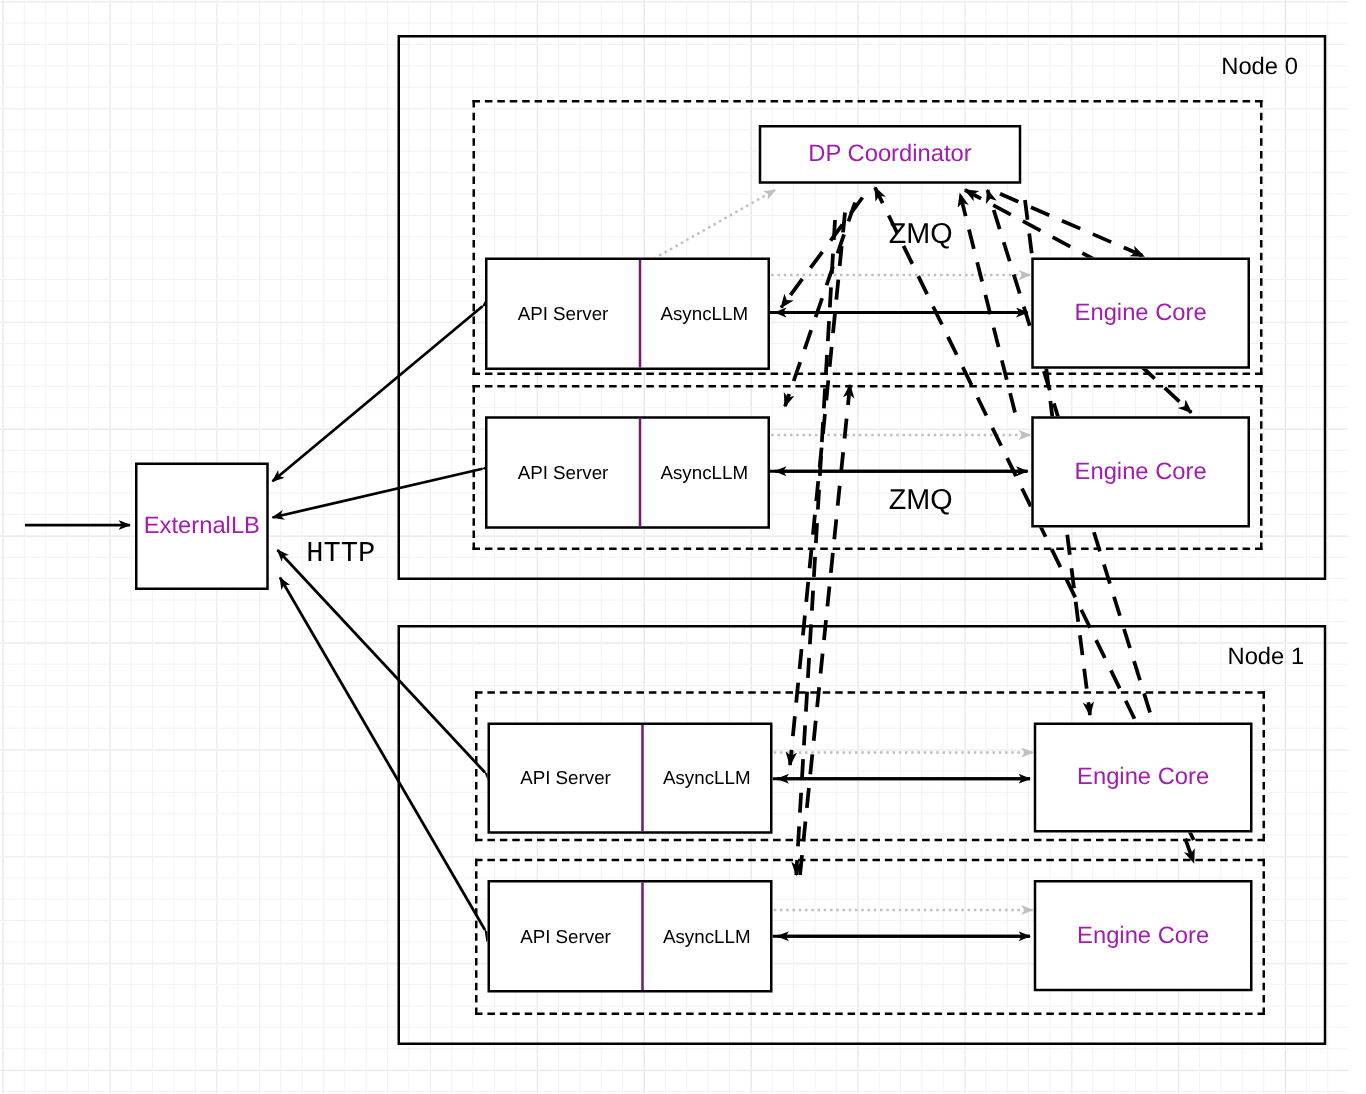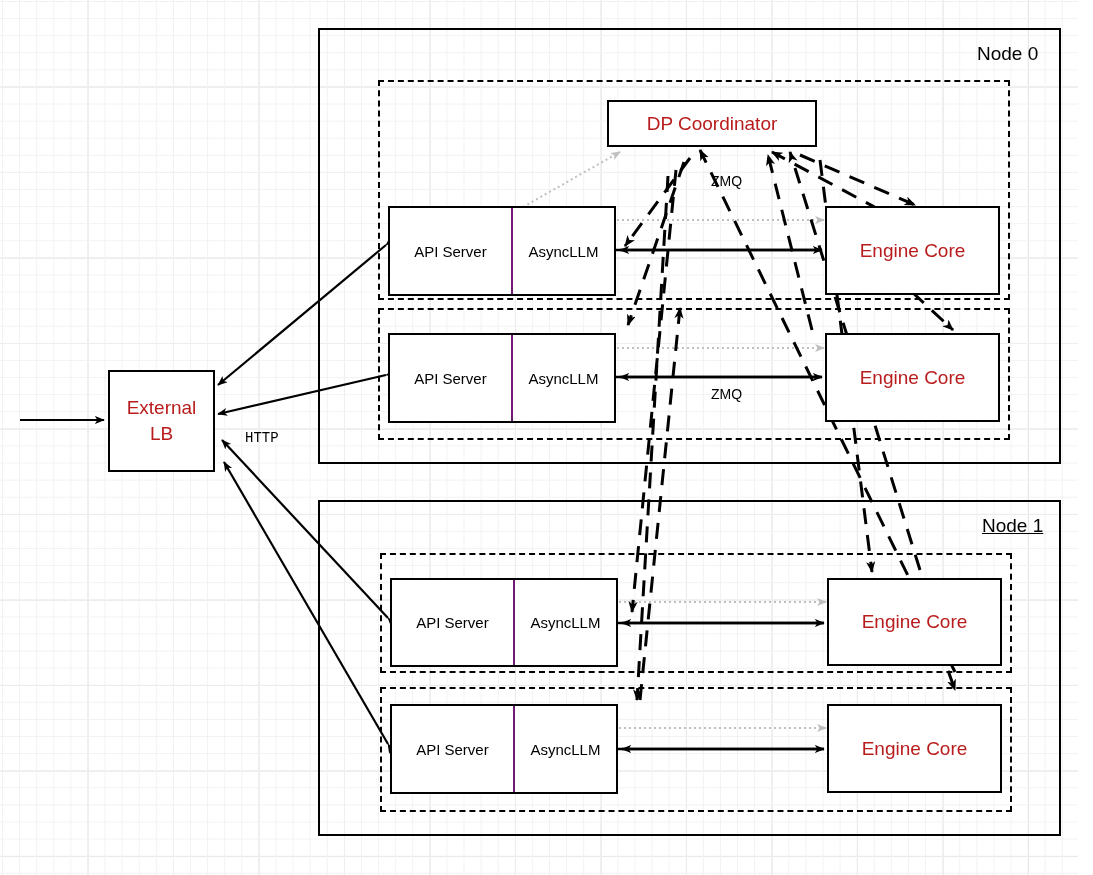--- a/index.html
+++ b/index.html
@@ -76,27 +76,27 @@
   .plain-box {
     position: absolute;
     border: 2px solid #000000;
     background: #ffffff;
     box-sizing: border-box;
     display: flex;
     align-items: center;
     justify-content: center;
     text-align: center;
     font-size: 19px;
-    color: #b91c1c;
+    color: #a21caf;
     line-height: 1.35;
     z-index: 3;
   }
   .edge-label {
     position: absolute;
-    font-size: 14px;
+    font-size: 23px;
     color: #000000;
     background: transparent;
     white-space: nowrap;
     z-index: 4;
   }
 </style>
 </head>
 <body>
 
 <div id="canvas">
@@ -248,21 +248,21 @@
   </div>
 
   <div class="plain-box" style="left:825px; top:333px; width:175px; height:89px;">
     <span>Engine Core</span>
   </div>
 
   <div class="edge-label" style="left:711px; top:173px;">ZMQ</div>
   <div class="edge-label" style="left:711px; top:386px;">ZMQ</div>
 
   <div class="node-box" style="left:318px; top:500px; width:743px; height:336px;"></div>
-  <div class="node-label" style="left:982px; top:515px;text-decoration:underline;">Node 1</div>
+  <div class="node-label" style="left:982px; top:515px;">Node 1</div>
 
   <div class="dashed-group" style="left:380px; top:553px; width:632px; height:120px;"></div>
   <div class="dashed-group" style="left:380px; top:687px; width:632px; height:125px;"></div>
 
   <div class="proc-box" style="left:390px; top:578px; width:228px; height:89px;">
     <div class="proc-cell" style="width:123px;">
       <span>API Server</span>
     </div>
     <div class="proc-cell right-cell" style="width:105px;">
       <span>AsyncLLM</span>
@@ -279,20 +279,20 @@
     </div>
     <div class="proc-cell right-cell" style="width:105px;">
       <span>AsyncLLM</span>
     </div>
   </div>
 
   <div class="plain-box" style="left:827px; top:704px; width:175px; height:89px;">
     <span>Engine Core</span>
   </div>
 
-  <div class="plain-box" style="left:108px; top:370px; width:107px; height:102px; flex-direction:column;">
+  <div class="plain-box" style="left:108px; top:370px; width:107px; height:102px; flex-direction:row;">
     <span>External</span>
     <span>LB</span>
   </div>
 
   <div class="edge-label" style="left:245px; top:430px;font-family:Liberation Mono, monospace;">HTTP</div>
 
 </div>
 
 </body></html>

